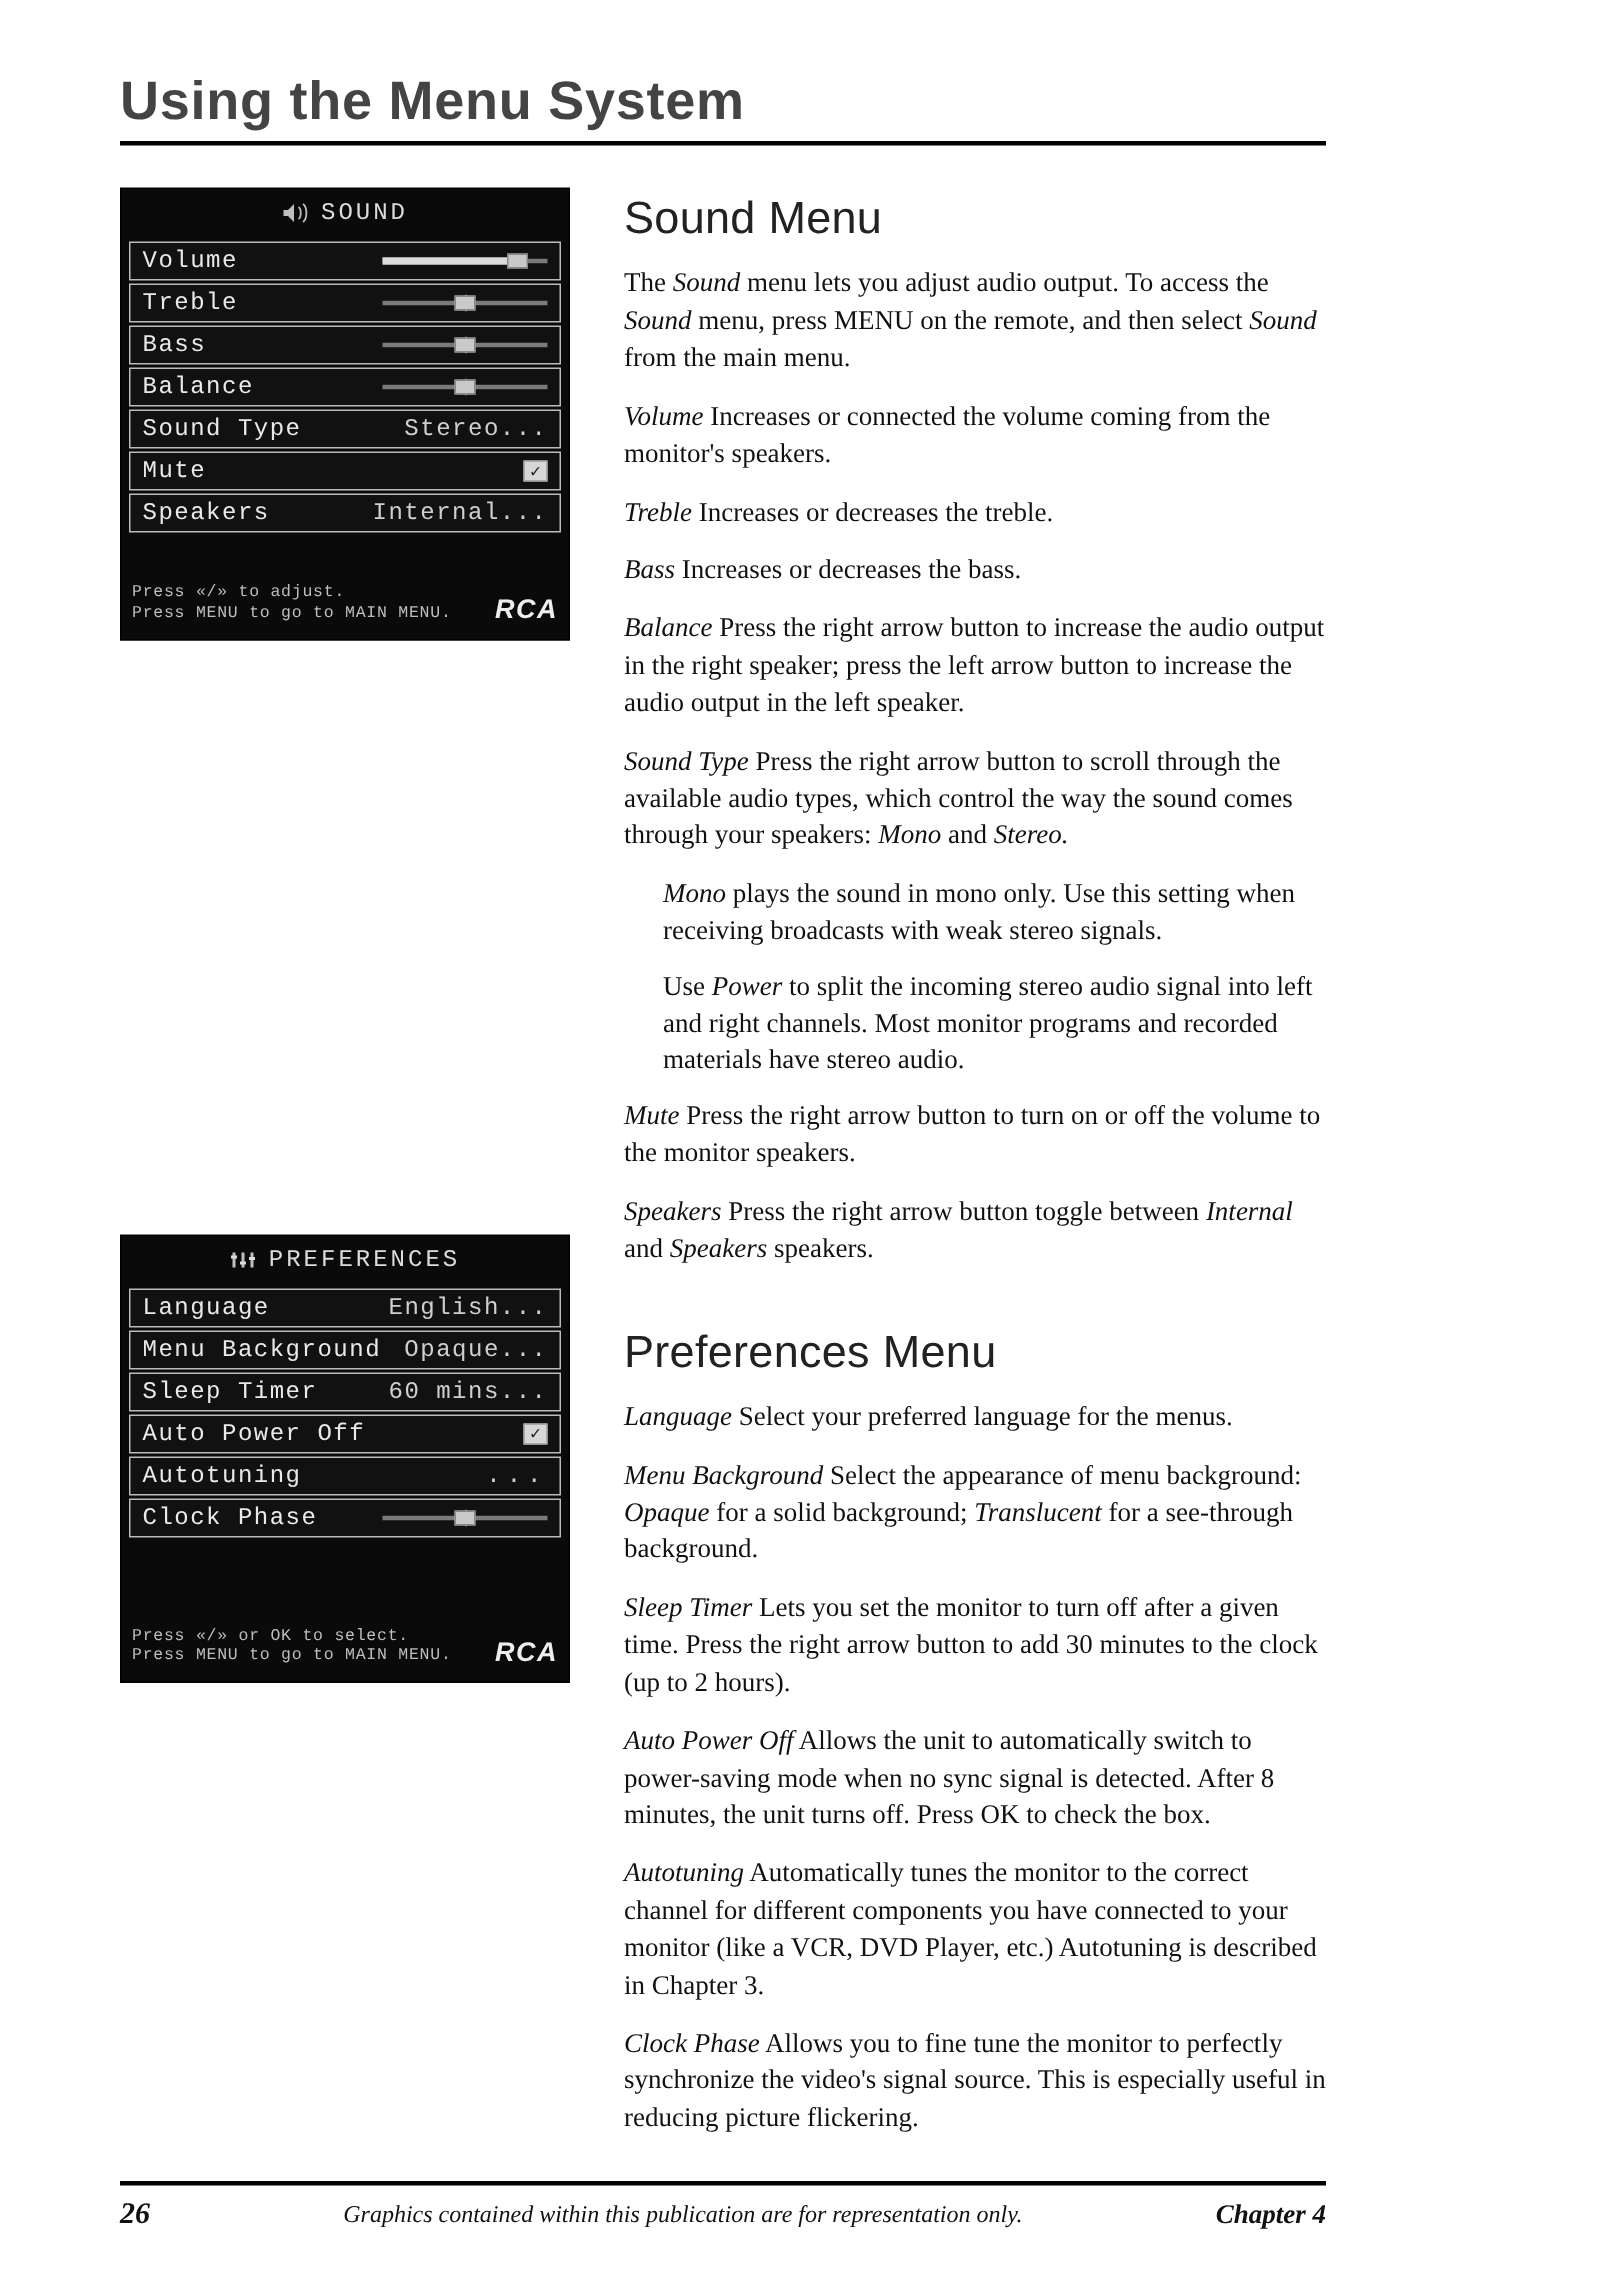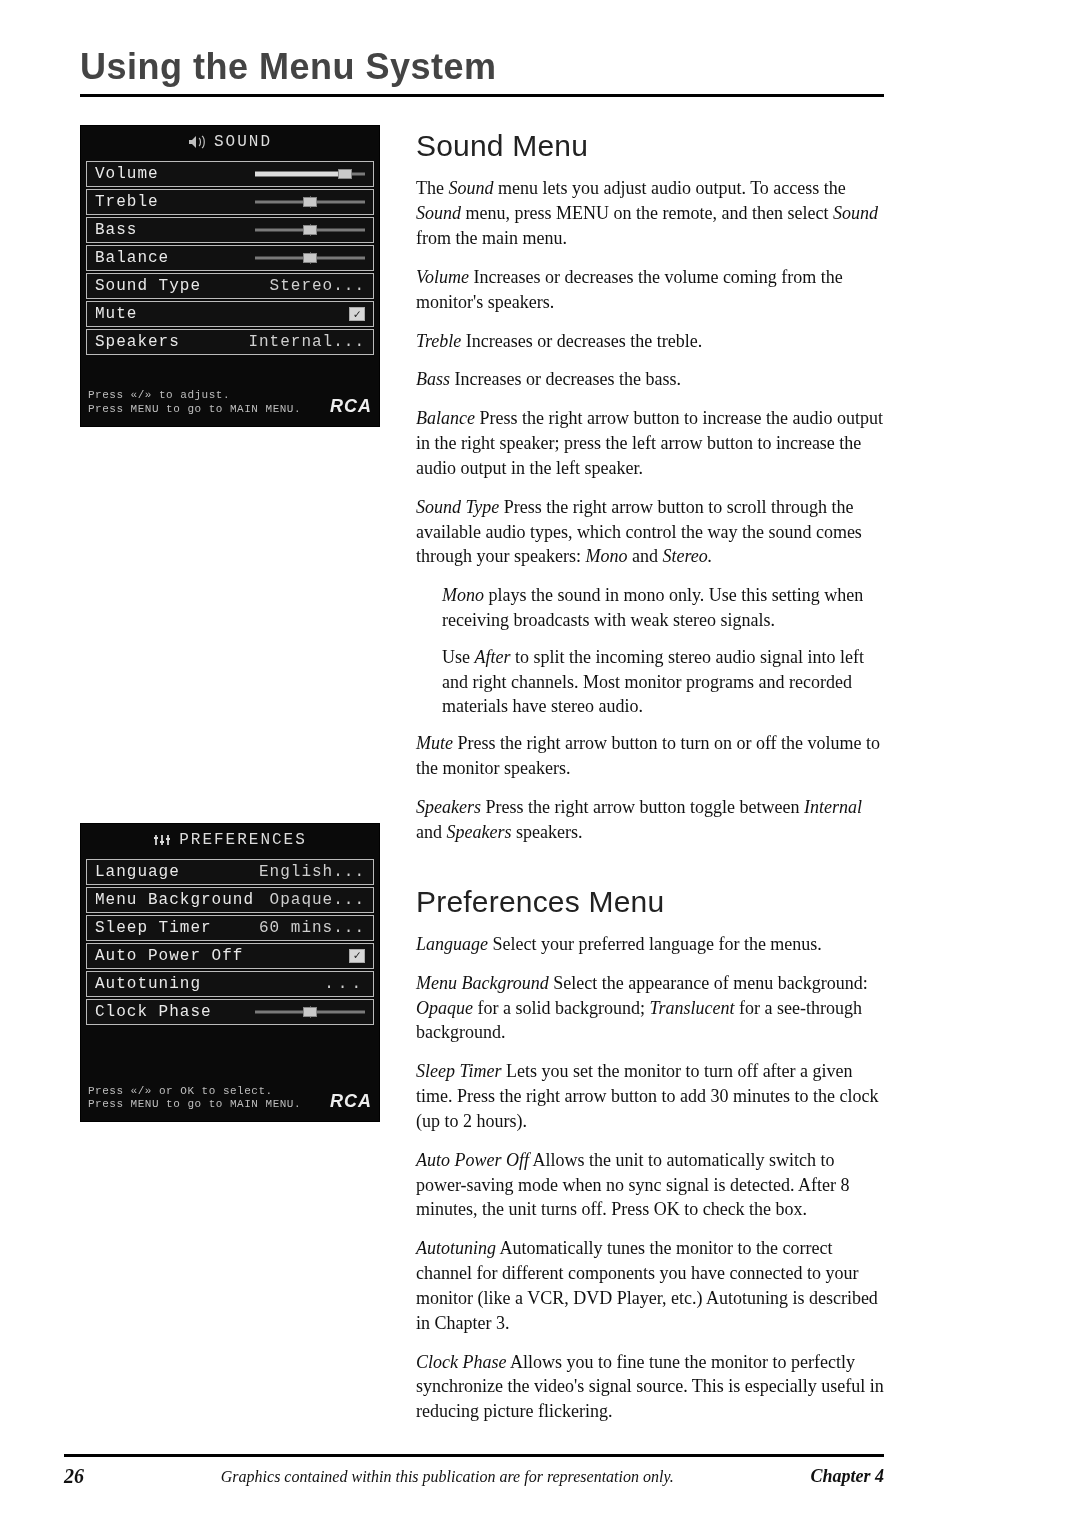--- a/index.html
+++ b/index.html
@@ -34,21 +34,21 @@
     .slider { position: relative; width: 110px; height: 10px; }
     .slider-track { position: absolute; top: 50%; transform: translateY(-50%); height: 3px; width: 100%; background: #7a7a7a; }
     .slider-fill { position: absolute; top: 50%; transform: translateY(-50%); height: 5px; background: #dcdcdc; left: 0; }
     .slider-thumb { position: absolute; top: 50%; transform: translate(-50%, -50%); width: 14px; height: 10px; background: #c9c9c9; border: 1px solid #888; }
     .slider[data-kind="center"] .slider-track::after { content: ""; position: absolute; left: 50%; top: -4px; width: 1px; height: 11px; background: #bbb; }
 
     .check { width: 16px; height: 14px; border: 1px solid #aaa; background: #d7d7d7; display: inline-flex; align-items: center; justify-content: center; font-size: 12px; color: #222; }
     .dots { letter-spacing: 4px; }
 
     
-    .footer { position: absolute; left: 64px; right: 80px; bottom: 40px; border-top: 3px solid #000; padding-top: 8px; display: flex; align-items: center; justify-content: space-between; font-family: Georgia, serif; }
+    .footer { position: absolute; left: 80px; right: 80px; bottom: 40px; border-top: 3px solid #000; padding-top: 8px; display: flex; align-items: center; justify-content: space-between; font-family: Georgia, serif; }
     .page-num { font-weight: 700; font-style: italic; font-size: 20px; }
     .footer-center { font-style: italic; font-size: 16px; color: #111; }
     .footer-right { font-weight: 700; font-style: italic; font-size: 18px; }
   </style>
 </head>
 <body>
 <div class="page">
 
   <div class="chapter-title">Using the Menu System</div>
   <div class="hr"></div>
@@ -173,29 +173,29 @@
       </div>
     </div>
 
     <div class="right-col">
       <div class="section-title">Sound Menu</div>
 
       <div class="para">
         <span>The </span><span class="term">Sound</span><span> menu lets you adjust audio output. To access the </span><span class="term">Sound</span><span> menu, press MENU on the remote, and then select </span><span class="term">Sound</span><span> from the main menu.</span>
       </div>
 
-      <div class="para term-run"><span class="term">Volume</span><span>   Increases or decreases the volume coming from the monitor's speakers.</span></div>
+      <div class="para term-run"><span class="term">Volume</span><span>   Increases or connected the volume coming from the monitor's speakers.</span></div>
       <div class="para term-run"><span class="term">Treble</span><span>  Increases or decreases the treble.</span></div>
       <div class="para term-run"><span class="term">Bass</span><span>  Increases or decreases the bass.</span></div>
       <div class="para term-run"><span class="term">Balance</span><span>  Press the right arrow button to increase the audio output in the right speaker; press the left arrow button to increase the audio output in the left speaker.</span></div>
 
       <div class="para term-run"><span class="term">Sound Type</span><span>   Press the right arrow button to scroll through the available audio types, which control the way the sound comes through your speakers: </span><span class="term">Mono</span><span> and </span><span class="term">Stereo.</span></div>
 
       <div class="indent-block"><span class="term">Mono</span><span> plays the sound in mono only. Use this setting when receiving broadcasts with weak stereo signals.</span></div>
-      <div class="indent-block"><span>Use </span><span class="term">After</span><span> to split the incoming stereo audio signal into left and right channels. Most monitor programs and recorded materials have stereo audio.</span></div>
+      <div class="indent-block"><span>Use </span><span class="term">Power</span><span> to split the incoming stereo audio signal into left and right channels. Most monitor programs and recorded materials have stereo audio.</span></div>
 
       <div class="para term-run"><span class="term">Mute</span><span>   Press the right arrow button to turn on or off the volume to the monitor speakers.</span></div>
       <div class="para term-run"><span class="term">Speakers</span><span>   Press the right arrow button toggle between </span><span class="term">Internal</span><span> and </span><span class="term">Speakers</span><span> speakers.</span></div>
 
       <div style="height:22px"></div>
 
       <div class="section-title">Preferences Menu</div>
 
       <div class="para term-run"><span class="term">Language</span><span>   Select your preferred language for the menus.</span></div>
       <div class="para term-run"><span class="term">Menu Background</span><span>   Select the appearance of menu background: </span><span class="term">Opaque</span><span> for a solid background; </span><span class="term">Translucent</span><span> for a see-through background.</span></div>

